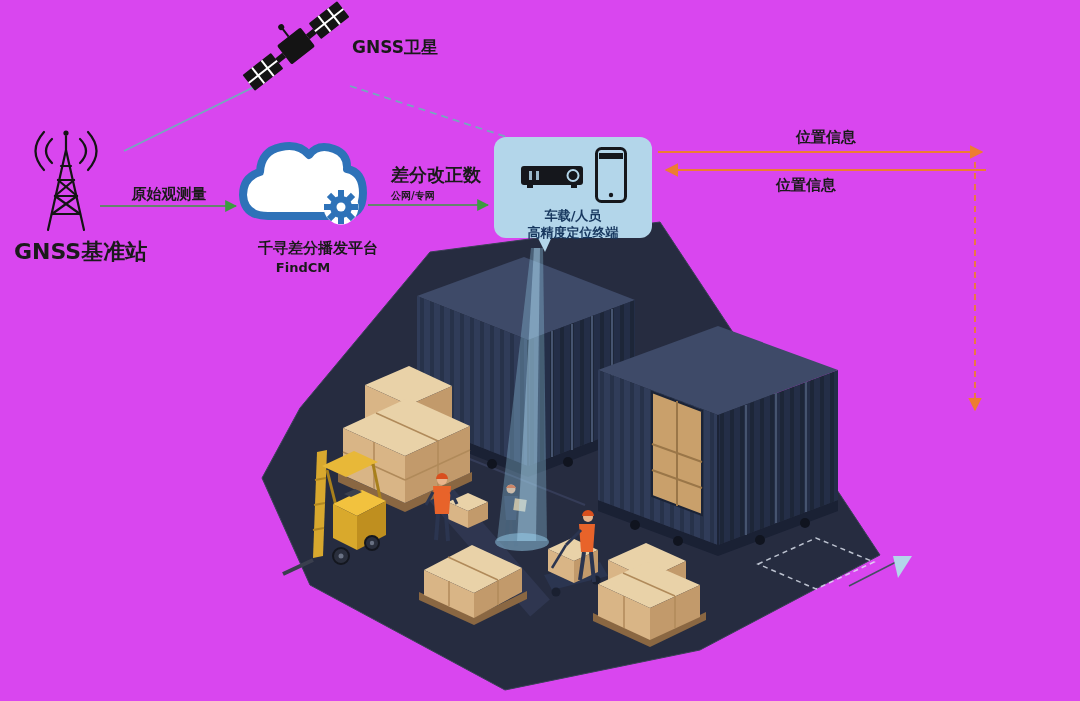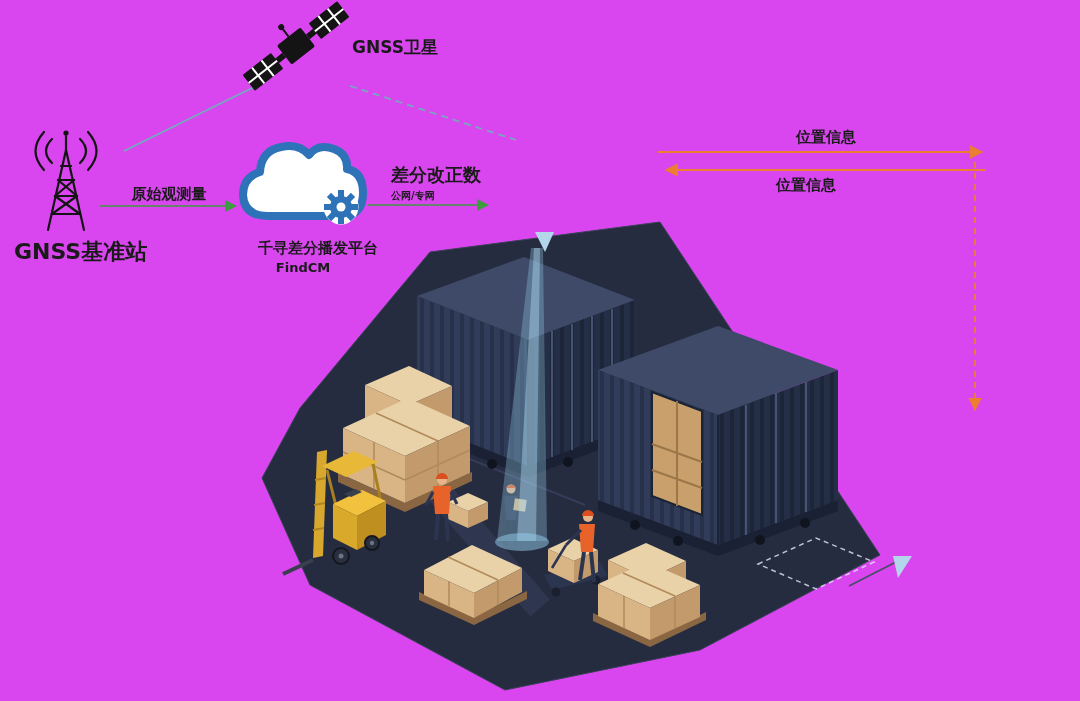--- a/index.html
+++ b/index.html
@@ -286,15 +286,34 @@
 <div class="label" style="left:352px;top:36px;font-size:17px;">GNSS卫星</div>
 <div class="label" style="left:14px;top:237px;width:128px;text-align:center;font-size:22px;">GNSS基准站</div>
 <div class="label" style="left:228px;top:239px;width:150px;text-align:right;font-size:15px;">千寻差分播发平台</div>
 <div class="label" style="left:228px;top:260px;width:150px;text-align:center;font-size:13px;">FindCM</div>
 <div class="label" style="left:120px;top:185px;width:98px;text-align:center;font-size:15px;">原始观测量</div>
 <div class="label" style="left:391px;top:163px;font-size:18px;">差分改正数</div>
 <div class="label" style="left:391px;top:189px;font-size:10px;">公网/专网</div>
 <div class="label" style="left:756px;top:128px;width:100px;text-align:right;font-size:15px;">位置信息</div>
 <div class="label" style="left:756px;top:176px;width:100px;text-align:center;font-size:15px;">位置信息</div>
 
-
-
+<div class="panel" style="left:494px;top:137px;width:158px;height:101px;">
+  <div class="panel-icons">
+    <svg width="66" height="34" viewBox="0 0 66 34">
+      <rect x="2" y="8" width="62" height="19" rx="3" fill="#15171c"></rect>
+      <circle cx="54" cy="17.5" r="5.5" fill="none" stroke="#b3d6ea" stroke-width="2"></circle>
+      <rect x="10" y="13" width="3" height="9" fill="#b3d6ea" opacity="0.85"></rect>
+      <rect x="17" y="13" width="3" height="9" fill="#b3d6ea" opacity="0.85"></rect>
+      <rect x="8" y="27" width="6" height="3" fill="#15171c"></rect>
+      <rect x="52" y="27" width="6" height="3" fill="#15171c"></rect>
+    </svg>
+    <svg width="32" height="56" viewBox="0 0 32 56">
+      <rect x="1.5" y="1.5" width="29" height="53" rx="5" fill="none" stroke="#15171c" stroke-width="3"></rect>
+      <rect x="4" y="6" width="24" height="6" fill="#15171c"></rect>
+      <circle cx="16" cy="48" r="2.2" fill="#15171c"></circle>
+    </svg>
+  </div>
+  <div class="panel-text t13" style="margin-top:4px;">车载/人员</div>
+  <div class="panel-text t13">高精度定位终端</div>
 </div>
 
+
+</div>
+
 </body></html>

